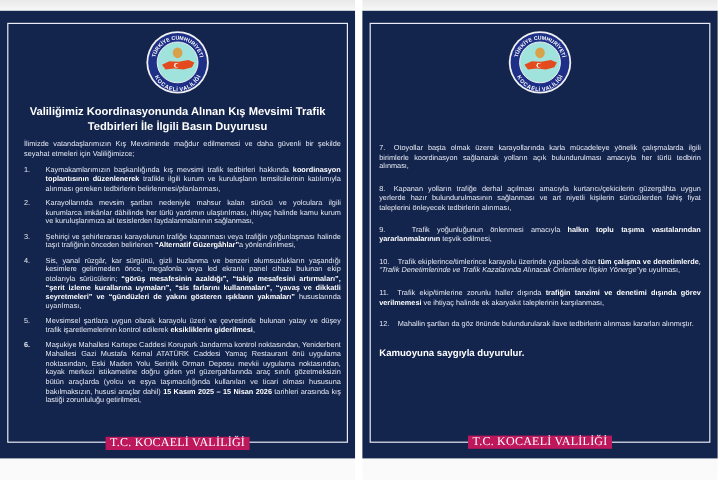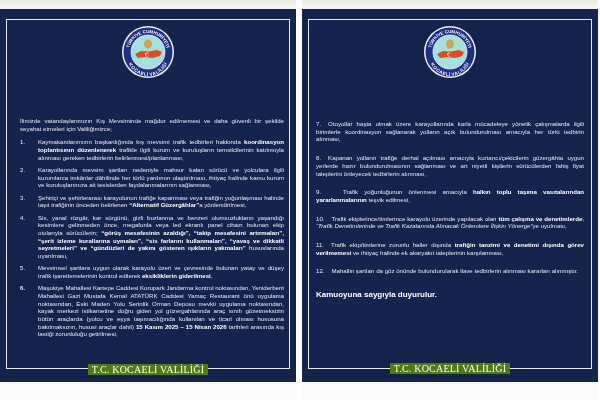--- a/index.html
+++ b/index.html
@@ -40,21 +40,21 @@
   i { font-style: italic; }
   .body-right { position: absolute; left: 14px; right: 14px; top: 111px; }
   .ritem { margin-bottom: 11px; }
   .ritem .num { display: inline-block; }
   .closing { color: #ffffff; font-weight: bold; font-size: 8px; margin-top: 16px; }
   .footer {
     position: absolute; left: 0; right: 0; bottom: -6px;
     display: flex; align-items: center; justify-content: center;
   }
   .footer .sig {
-    background: #4d7c0f; padding: 0 4px; color: #ffffff;
+    background: #be185d; padding: 0 4px; color: #ffffff;
     font-family: "Liberation Serif", serif; font-size: 10px; letter-spacing: 0.2px;
   }
   .seam { position: absolute; left: 296px; top: 0; width: 6px; height: 400px; background: #ffffff; }
 </style>
 </head>
 <body>
 
 <div class="panel left">
   <div class="navy">
     <div class="frame">
@@ -64,20 +64,24 @@
         <circle cx="27" cy="27" r="17" fill="#9fe3dc" stroke="#f1f1f1" stroke-width="0.8"></circle>
         <ellipse cx="27" cy="19" rx="4" ry="4.5" fill="#d8a24a"></ellipse>
         <path d="M14 29 L20 26 L28 26.5 L36 25 L41 27 L39 31 L32 33 L24 32 L17 33 Z" fill="#e34b1e"></path>
         <circle cx="26" cy="29.5" r="2" fill="#fff"></circle>
         <circle cx="26.7" cy="29.5" r="1.6" fill="#e34b1e"></circle>
         <path id="tl" d="M8 27 A19 19 0 0 1 46 27" fill="none"></path>
         <path id="bl" d="M9 30 A18 18 0 0 0 45 30" fill="none"></path>
         <text font-size="4.4" fill="#fff" font-family="Liberation Sans, sans-serif" font-weight="bold"><textPath href="#tl" startOffset="50%" text-anchor="middle">TÜRKİYE CUMHURİYETİ</textPath></text>
         <text font-size="4.6" fill="#fff" font-family="Liberation Sans, sans-serif" font-weight="bold" dy="3"><textPath href="#bl" startOffset="50%" text-anchor="middle">KOCAELİ VALİLİĞİ</textPath></text>
       </svg>
+    </div>
+    <div class="title">
+      <div>Valiliğimiz Koordinasyonunda Alınan Kış Mevsimi Trafik</div>
+      <div>Tedbirleri İle İlgili Basın Duyurusu</div>
     </div>
     <div class="body-left">
       <p class="intro">İlimizde vatandaşlarımızın Kış Mevsiminde mağdur edilmemesi ve daha güvenli bir şekilde seyahat etmeleri için Valiliğimizce;</p>
       <div id="left-items">
           <div class="item">
             <span class="num">1.</span>
             <span class="txt">Kaymakamlarımızın başkanlığında kış mevsimi trafik tedbirleri hakkında <b>koordinasyon toplantısının düzenlenerek</b> trafikle ilgili kurum ve kuruluşların temsilcilerinin katılımıyla alınması gereken tedbirlerin belirlenmesi/planlanması,</span>
           </div>
           <div class="item">
             <span class="num">2.</span>

